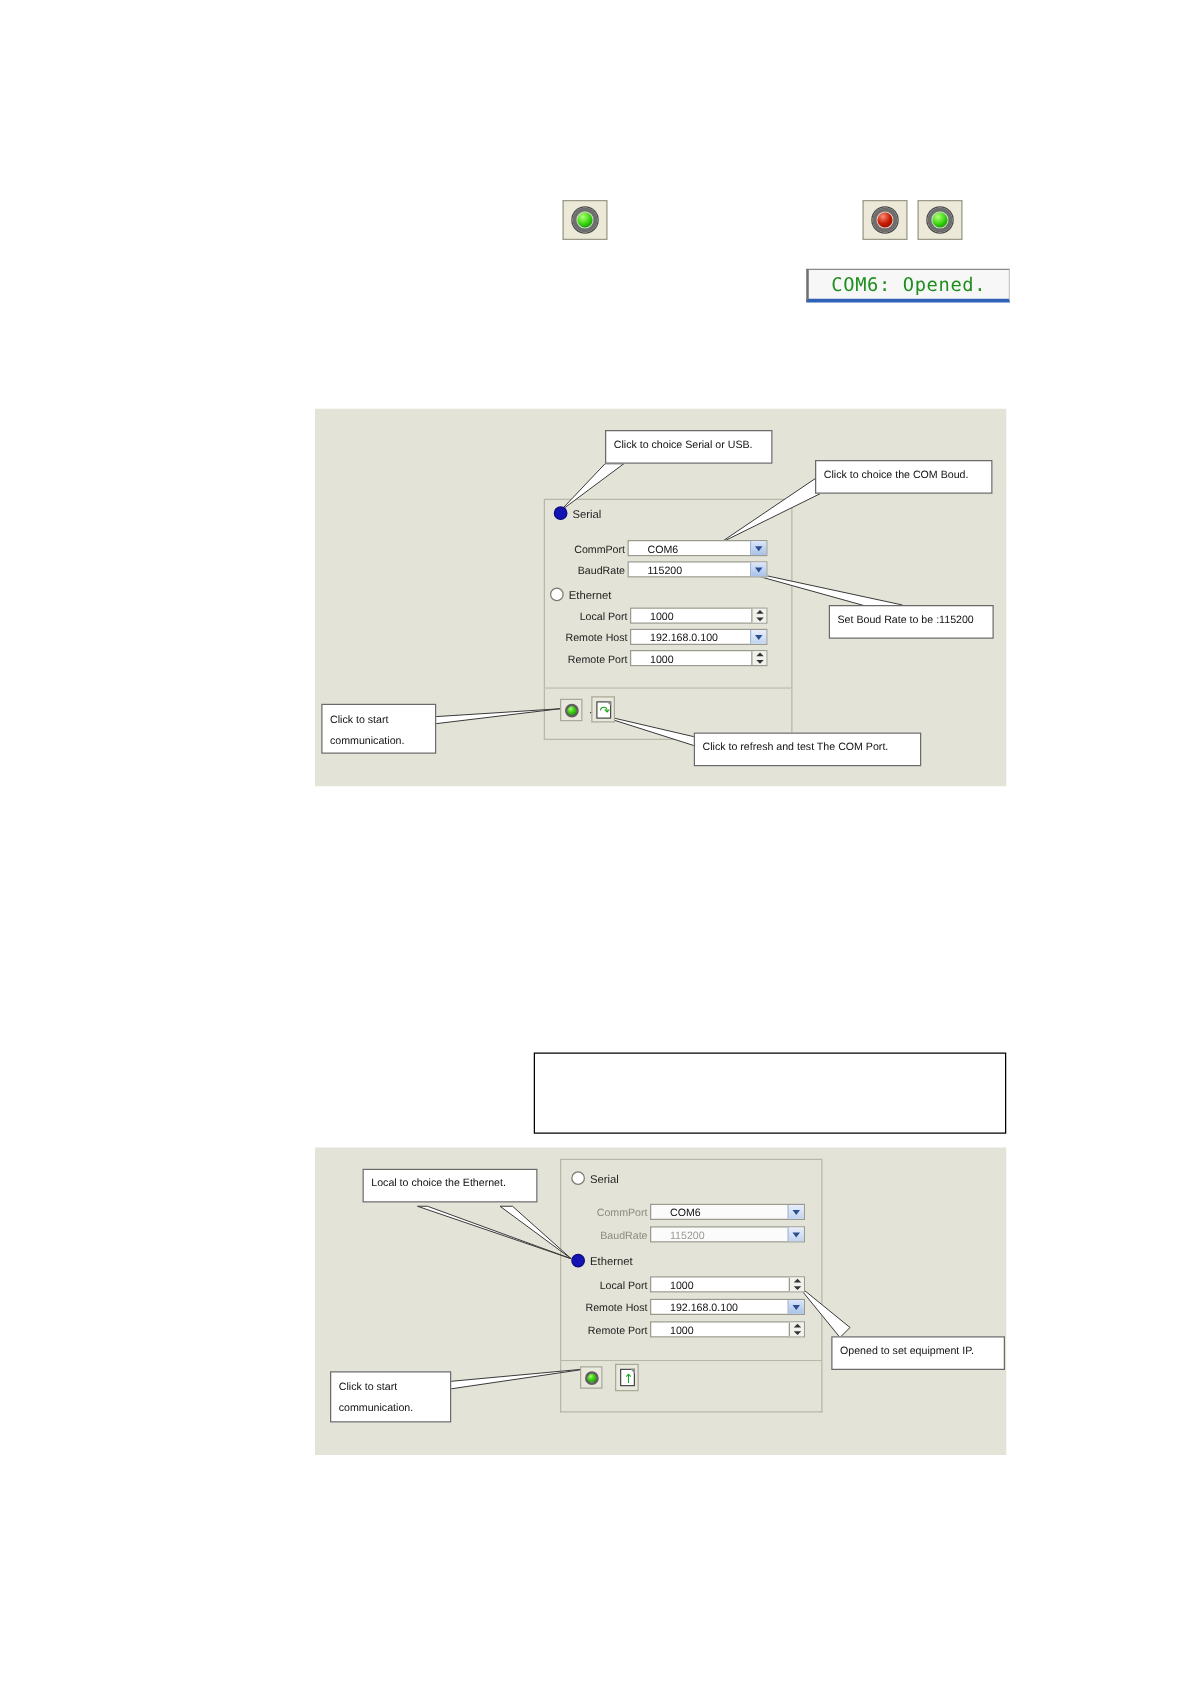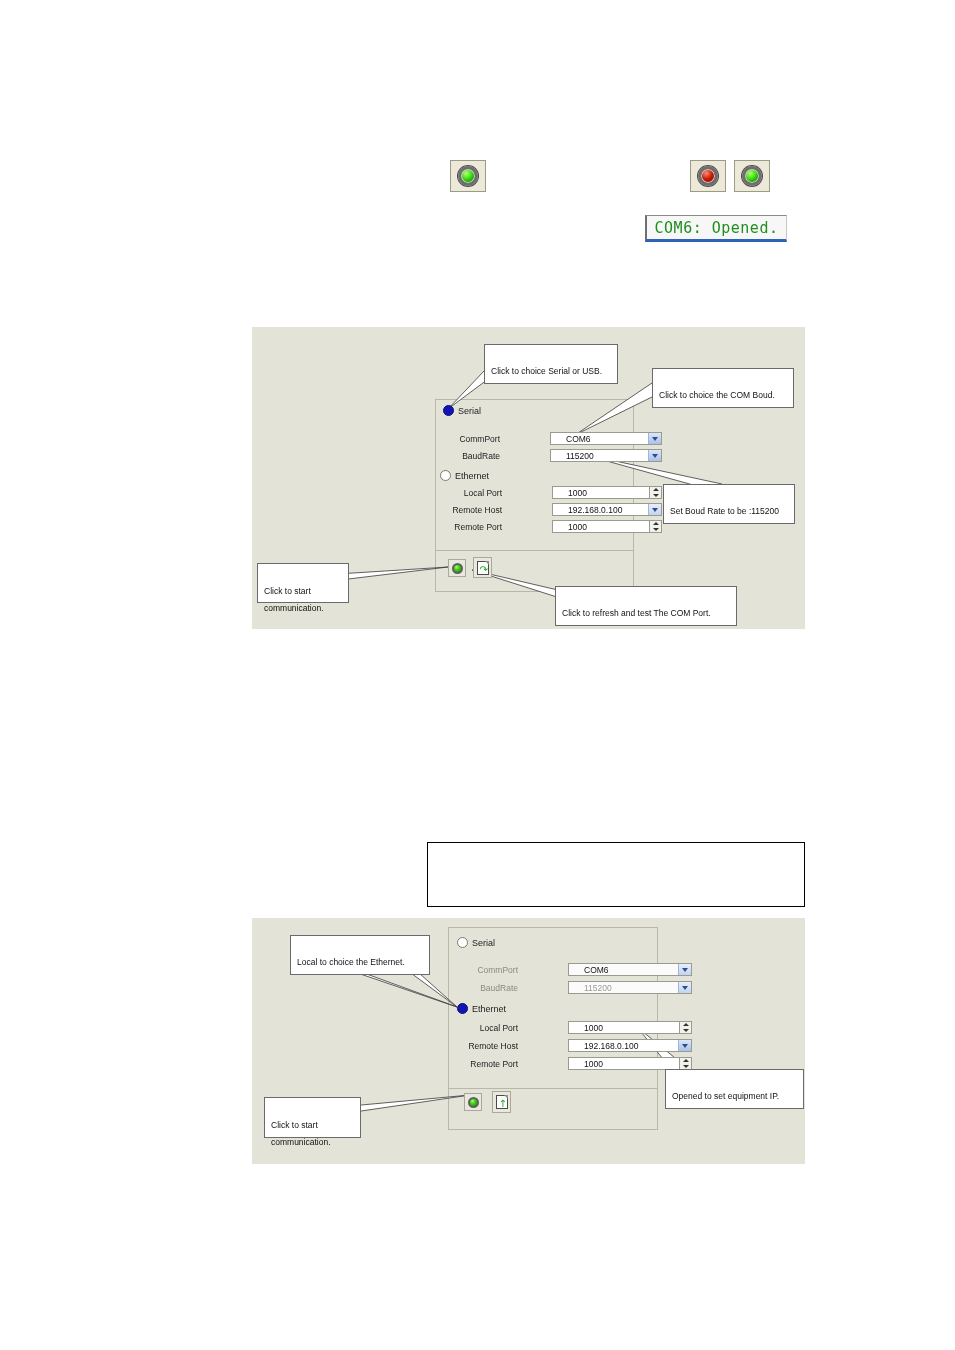--- a/index.html
+++ b/index.html
@@ -102,21 +102,21 @@
     border: 1px solid #7b7b6e;
   }
   .radio-label {
     font-size: 9px;
     color: #222;
     margin-left: 4px;
     white-space: nowrap;
   }
 
   
-  .frow { position: absolute; display: flex; align-items: center; gap: 48px; }
+  .frow { position: absolute; display: flex; align-items: center; }
   .flabel {
     font-size: 8.5px;
     color: #1c1c1c;
     text-align: right;
     white-space: nowrap;
     padding-right: 2px;
   }
   .flabel.dim { color: #8b8b82; }
   .fctl {
     position: relative;
@@ -222,21 +222,21 @@
 
   
   .callout {
     position: absolute;
     background: #ffffff;
     border: 1px solid #6a6a6a;
     box-sizing: border-box;
     font-size: 8.5px;
     color: #111;
     line-height: 14px;
-    padding: 19px 6px;
+    padding: 3px 6px;
   }
   .callout.two { line-height: 17px; }
 
   
   .blankbox {
     position: absolute;
     background: #ffffff;
     border: 1px solid #000000;
     box-sizing: border-box;
   }
@@ -251,21 +251,21 @@
 </div>
 
 <div class="tbtn" style="left:690px; top:160px;">
   <div class="led led-red"></div>
 </div>
 
 <div class="tbtn" style="left:734px; top:160px;">
   <div class="led led-green"></div>
 </div>
 
-<div class="status-box" style="left:645px; top:215px; width:142px; height:27px;">
+<div class="status-box" style="left:645px; top:215px; width:163px; height:27px;">
   <span class="status-text">COM6: Opened.</span>
 </div>
 
 <div class="panel" style="left:252px; top:327px; width:553px; height:302px;">
 
   <div class="groupbox" style="left:183px; top:72px; width:199px; height:152px;"></div>
   <div class="toolstrip" style="left:183px; top:224px; width:199px; height:41px;"></div>
 
   <svg class="leader" style="left:0; top:0; width:553px; height:302px;">
 

